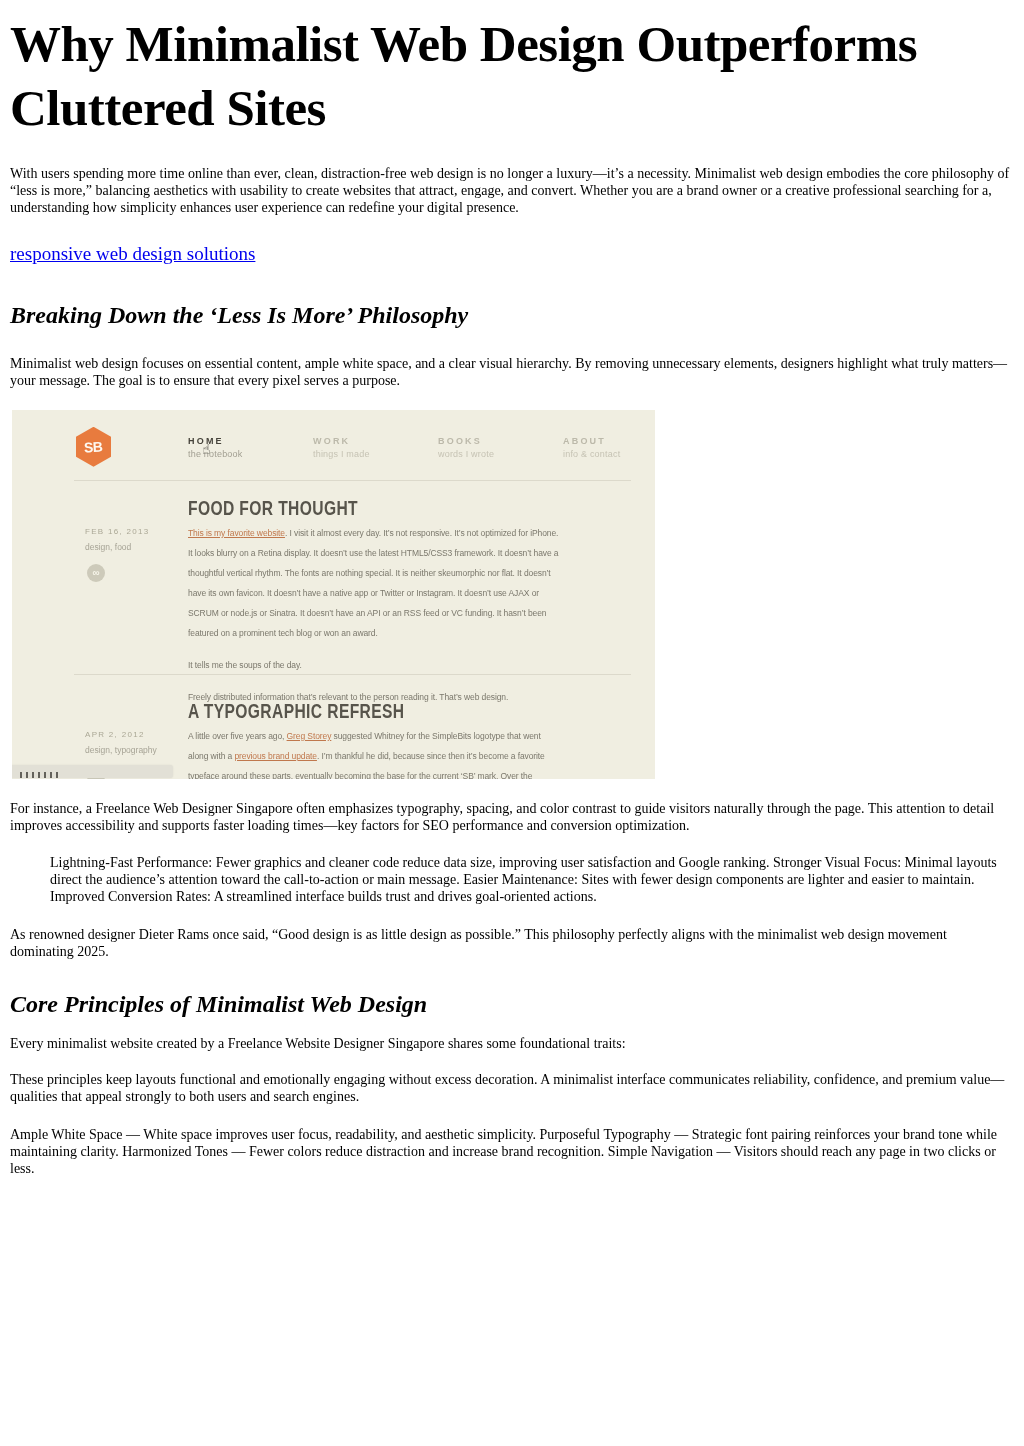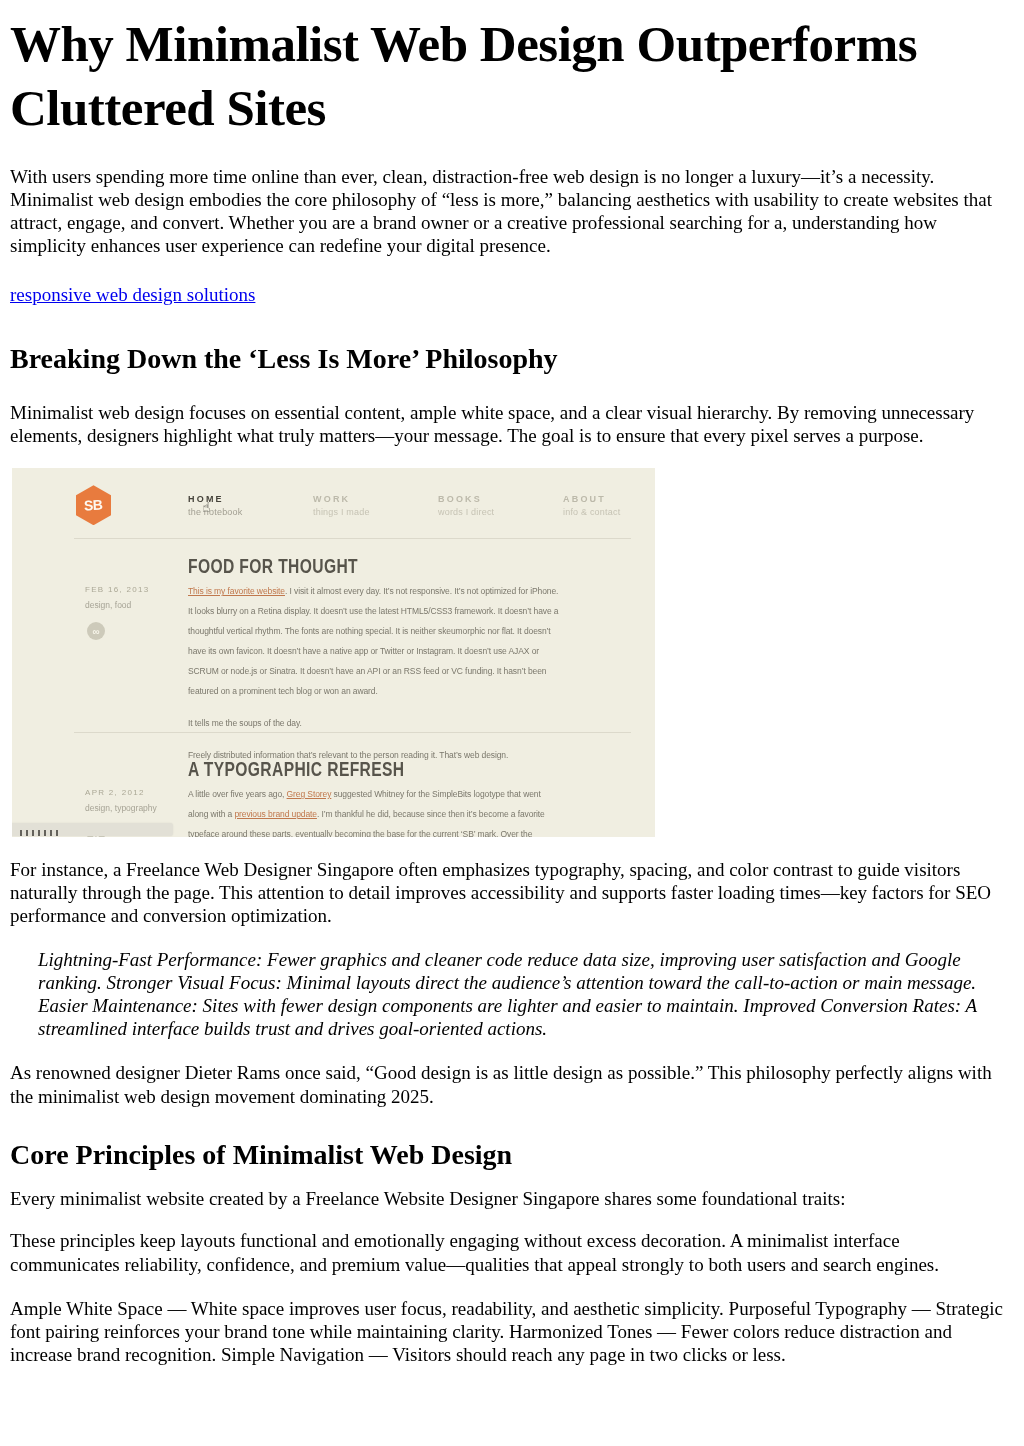--- a/index.html
+++ b/index.html
@@ -10,33 +10,33 @@
     color:#000;
     padding:0 10px;
   }
   .page { width:1004px; }
 
   h1.title {
     font-size:51px; font-weight:bold; line-height:1.26;
     max-width:960px; margin-top:12px; letter-spacing:-0.5px;
   }
   h2.section {
-    font-size:28px; font-weight:bold; line-height:1.2;
+    font-size:24px; font-weight:bold; line-height:1.2;font-style:italic;
   }
   p.body-p {
-    font-size:19px; line-height:1.22; max-width:1004px;
+    font-size:14px; line-height:1.22; max-width:1004px;
   }
   .m-intro   { margin-top:24px; }
   .m-link    { margin-top:27px; }
   .m-h2a     { margin-top:36px; }
   .m-p2      { margin-top:25px; }
   .m-embed   { margin-top:21px; }
   .m-p3      { margin-top:21px; }
   .m-h2b     { margin-top:28px; }
-  .m-quote   { margin-top:20px; margin-left:28px; max-width:952px;font-style:italic; }
+  .m-quote   { margin-top:20px; margin-left:40px; max-width:952px; }
   .m-p4      { margin-top:21px; }
   .m-h2c     { margin-top:30px; }
   .m-p5      { margin-top:16px; }
   .m-p6      { margin-top:21px; }
   .m-p7      { margin-top:19px; }
 
   p.link-line a {
     color:#0000EE; text-decoration:underline; font-size:19px; cursor:pointer;
   }
 
@@ -142,21 +142,21 @@
       <div class="nav-item active">
         <div class="nav-label">HOME</div>
         <div class="nav-sub">the notebook</div>
       </div>
       <div class="nav-item">
         <div class="nav-label">WORK</div>
         <div class="nav-sub">things I made</div>
       </div>
       <div class="nav-item">
         <div class="nav-label">BOOKS</div>
-        <div class="nav-sub">words I direct</div>
+        <div class="nav-sub">words I wrote</div>
       </div>
       <div class="nav-item">
         <div class="nav-label">ABOUT</div>
         <div class="nav-sub">info &amp; contact</div>
       </div>
     </div>
 
     <div class="cursor">☝</div>
 
     <div class="divider pos-div1"></div>

